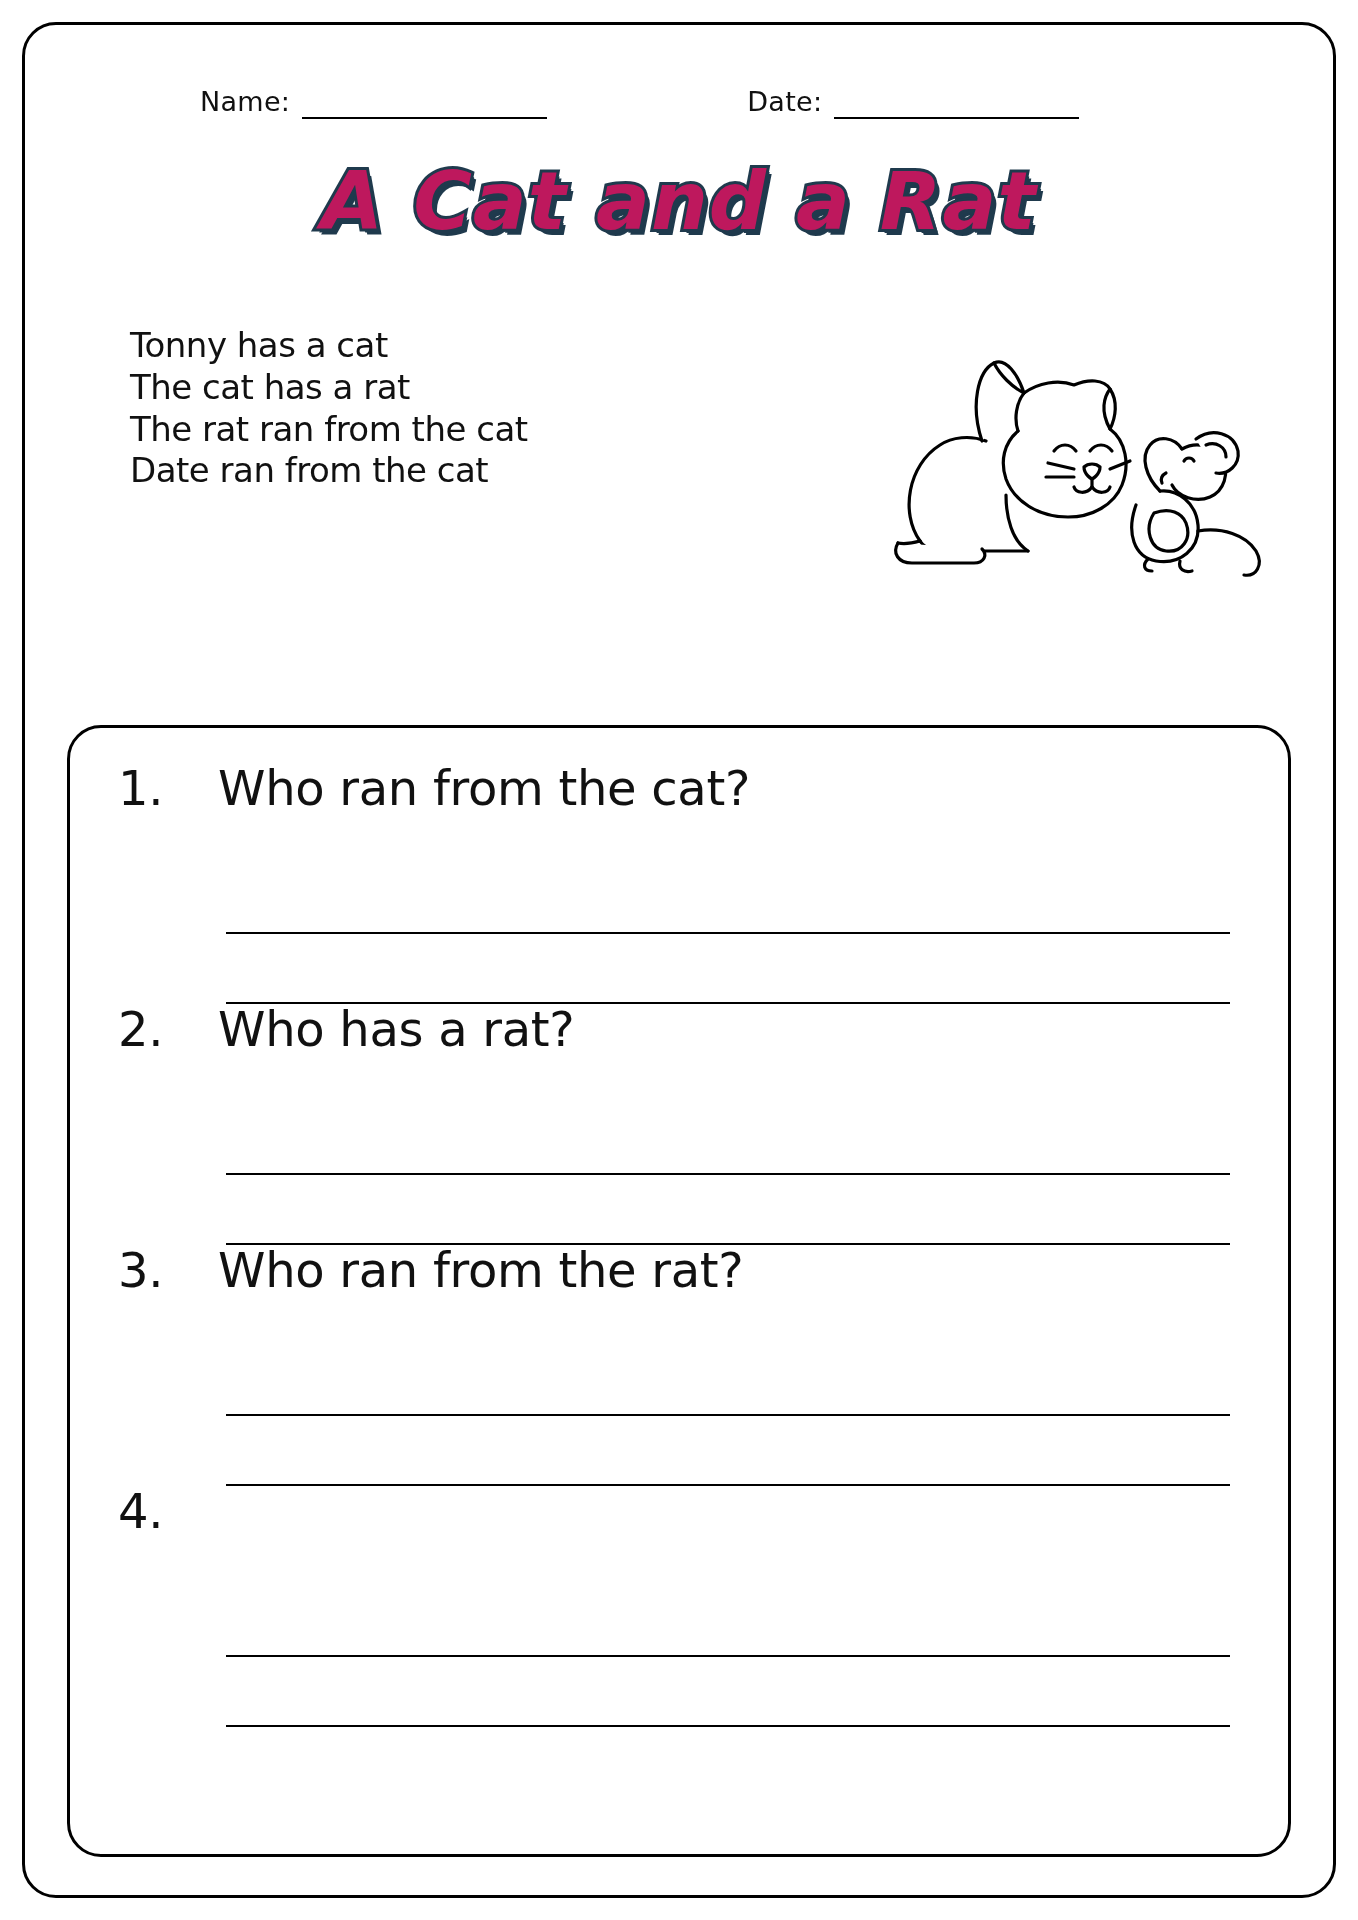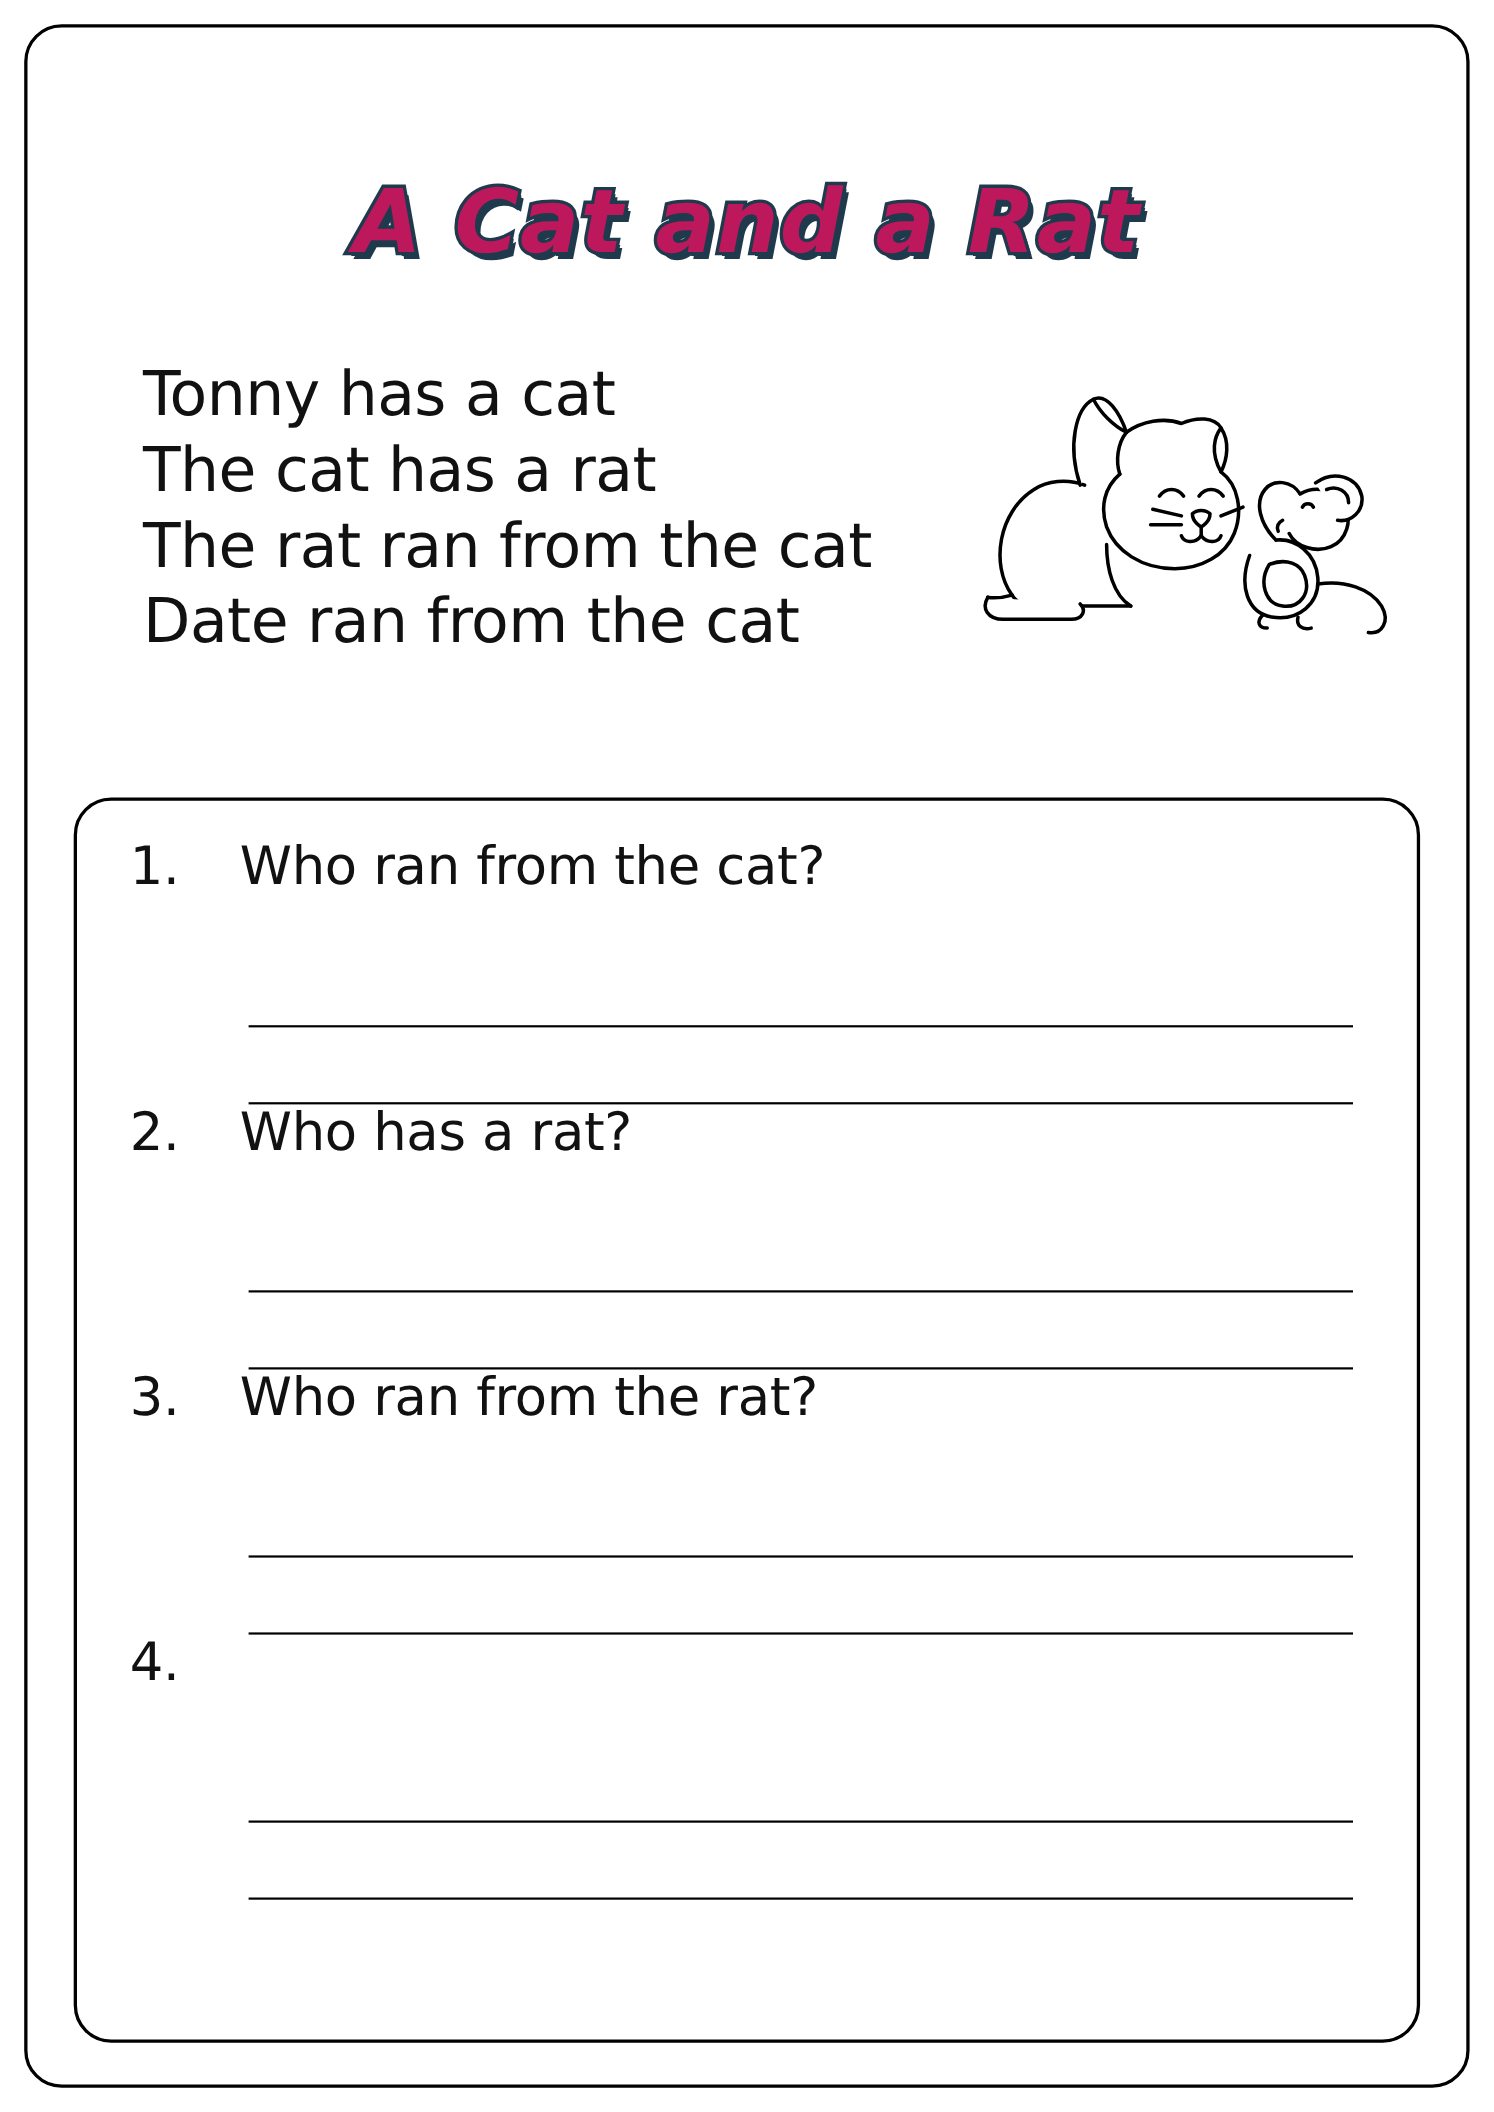--- a/index.html
+++ b/index.html
@@ -82,21 +82,21 @@
        3px 4px 0 #1f3a4d,
        5px 6px 0 #1f3a4d;
   }
 
   
   .poem {
     position: absolute;
     top: 300px;
     left: 105px;
     width: 640px;
-    font-size: 56px;
+    font-size: 34px;
     line-height: 1.23;
     color: #111;
     font-family: "DejaVu Sans", sans-serif;
     letter-spacing: -0.5px;
   }
   .poem .line { white-space: nowrap; }
 
   
   .illustration {
     position: absolute;
@@ -143,20 +143,30 @@
     border-bottom: 2.6px solid #000;
     height: 68px;
   }
 </style>
 </head>
 <body>
 
 <div class="page">
   <div class="sheet">
 
+    <div class="header-row">
+      <div class="field field-name">
+        <span class="field-label">Name:</span>
+        <span class="field-line"></span>
+      </div>
+      <div class="field field-date">
+        <span class="field-label">Date:</span>
+        <span class="field-line"></span>
+      </div>
+    </div>
 
     <div class="title-wrap">
       <span class="title">A Cat and a Rat</span>
     </div>
 
     <div class="poem">
       <div class="line">Tonny has a cat</div>
       <div class="line">The cat has a rat</div>
       <div class="line">The rat ran from the cat</div>
       <div class="line">Date ran from the cat</div>

